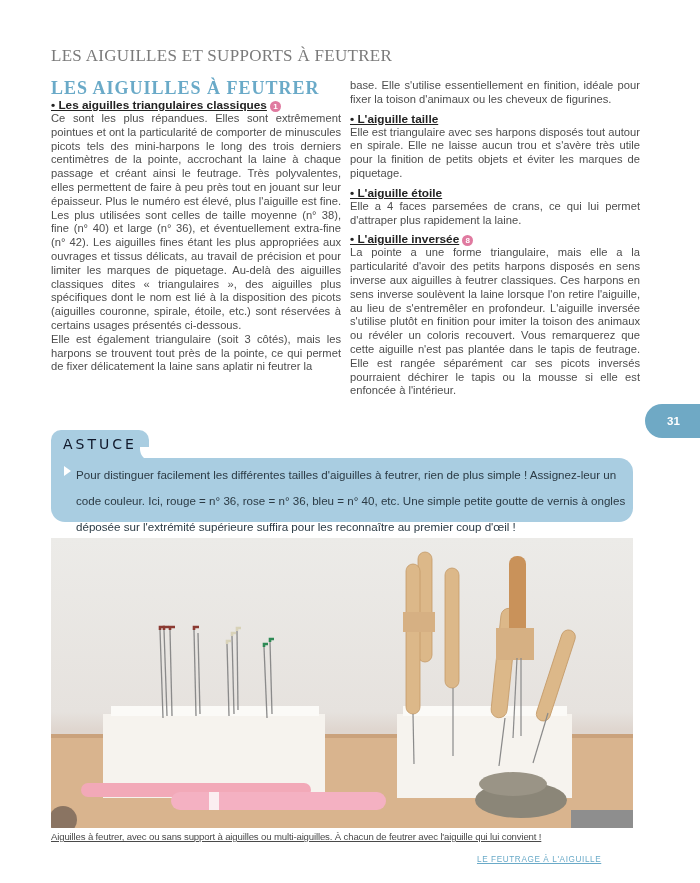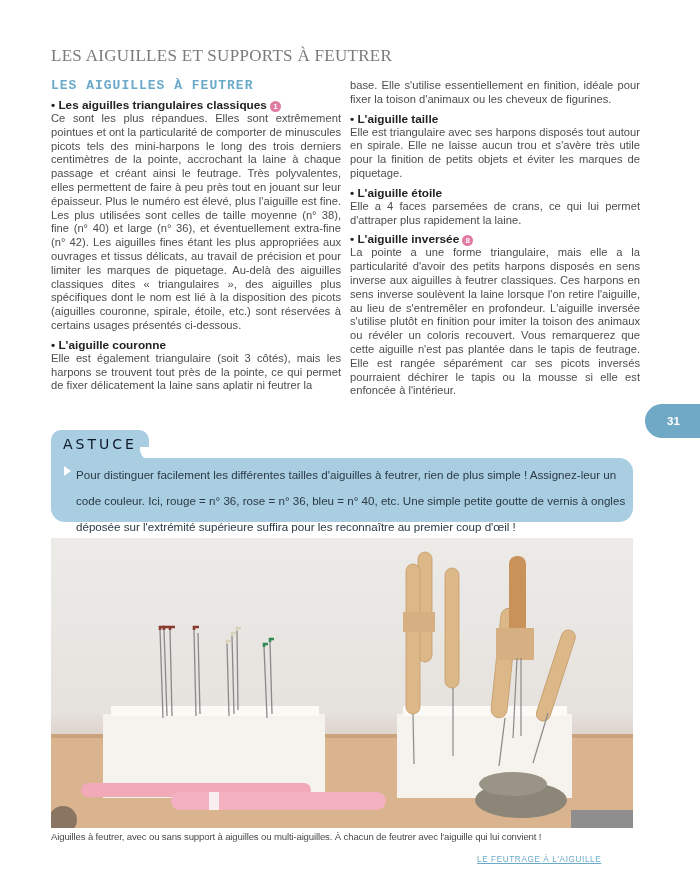--- a/index.html
+++ b/index.html
@@ -7,27 +7,27 @@
     width: 700px; height: 883px; background: #ffffff; position: relative;
     font-family: "Liberation Sans", sans-serif; color: #4a4a4a; overflow: hidden;
   }
   .page-title {
     position: absolute; left: 51px; top: 46px;
     font-family: "Liberation Serif", serif; font-size: 17px; color: #7a7a7a;
     letter-spacing: 0.3px; font-weight: normal; white-space: nowrap;
   }
   .section-title {
     position: absolute; left: 51px; top: 78px;
-    font-family: Liberation Mono, monospace; font-weight: bold; font-size: 13px;
+    font-family: Liberation Serif, serif; font-weight: bold; font-size: 18px;
     color: #6aaac8; letter-spacing: 1px; white-space: nowrap;
   }
   .col { position: absolute; font-size: 11.2px; line-height: 13.8px; text-align: justify; color: #4d4d4d; }
   .col-left { left: 51px; top: 98px; width: 290px; }
   .col-right { left: 350px; top: 79px; width: 290px; }
-  .subhead { font-weight: bold; color: #222; font-size: 11.8px; margin-top: 5px; line-height: 14px; text-align: left; }
+  .subhead { font-weight: bold; color: #222; font-size: 11.8px; margin-top: 5px; line-height: 14px; text-align: left; text-decoration: underline; }
   .subhead.first { margin-top: 0; }
   .badge {
     display: inline-block; width: 11px; height: 11px; border-radius: 50%;
     background: #e07aa0; color: #fff; font-size: 8px; line-height: 11px;
     text-align: center; vertical-align: 0px; font-weight: bold; margin-left: 3px;
   }
   .para { margin: 0; }
   .page-tab {
     position: absolute; left: 645px; top: 404px; width: 60px; height: 34px;
     background: #6fa9c5; border-radius: 17px 0 0 17px;
@@ -62,39 +62,38 @@
   .tip-text {
     position: absolute; left: 76px; top: 462px; width: 550px;
     font-size: 11.6px; line-height: 26px; color: #2b3a44;
   }
   .photo {
     position: absolute; left: 51px; top: 538px; width: 582px; height: 290px; overflow: hidden;
     background: linear-gradient(180deg, #ecebe8 0%, #e6e2de 60%, #dfd6cf 66%);
   }
   .caption {
     position: absolute; left: 51px; top: 831px; font-size: 9.6px; color: #4a4a4a;
-    white-space: nowrap; letter-spacing: -0.15px;
+    white-space: nowrap; letter-spacing: -0.15px; text-decoration: underline;
   }
   .footer {
     position: absolute; left: 477px; top: 855px; font-size: 8.2px; color: #6aaac8;
     letter-spacing: 0.6px; white-space: nowrap; text-decoration: underline;
   }
 </style>
 </head>
 <body>
 
 <div class="page-title">LES AIGUILLES ET SUPPORTS À FEUTRER</div>
 <div class="section-title">LES AIGUILLES À FEUTRER</div>
 
 <div class="col col-left">
   <div class="subhead first">
     <span>• Les aiguilles triangulaires classiques</span><span class="badge">1</span>
   </div>
   <p class="para">Ce sont les plus répandues. Elles sont extrêmement pointues et ont la particularité de comporter de minuscules picots tels des mini-harpons le long des trois derniers centimètres de la pointe, accrochant la laine à chaque passage et créant ainsi le feutrage. Très polyvalentes, elles permettent de faire à peu près tout en jouant sur leur épaisseur. Plus le numéro est élevé, plus l'aiguille est fine. Les plus utilisées sont celles de taille moyenne (n° 38), fine (n° 40) et large (n° 36), et éventuellement extra-fine (n° 42). Les aiguilles fines étant les plus appropriées aux ouvrages et tissus délicats, au travail de précision et pour limiter les marques de piquetage. Au-delà des aiguilles classiques dites « triangulaires », des aiguilles plus spécifiques dont le nom est lié à la disposition des picots (aiguilles couronne, spirale, étoile, etc.) sont réservées à certains usages présentés ci-dessous.</p>
-  <div class="subhead">• L'aiguille couronne</div>
   <p class="para">Elle est également triangulaire (soit 3 côtés), mais les harpons se trouvent tout près de la pointe, ce qui permet de fixer délicatement la laine sans aplatir ni feutrer la</p>
 </div>
 
 <div class="col col-right">
   <p class="para">base. Elle s'utilise essentiellement en finition, idéale pour fixer la toison d'animaux ou les cheveux de figurines.</p>
   <div class="subhead">• L'aiguille taille</div>
   <p class="para">Elle est triangulaire avec ses harpons disposés tout autour en spirale. Elle ne laisse aucun trou et s'avère très utile pour la finition de petits objets et éviter les marques de piquetage.</p>
   <div class="subhead">• L'aiguille étoile</div>
   <p class="para">Elle a 4 faces parsemées de crans, ce qui lui permet d'attraper plus rapidement la laine.</p>
   <div class="subhead">

